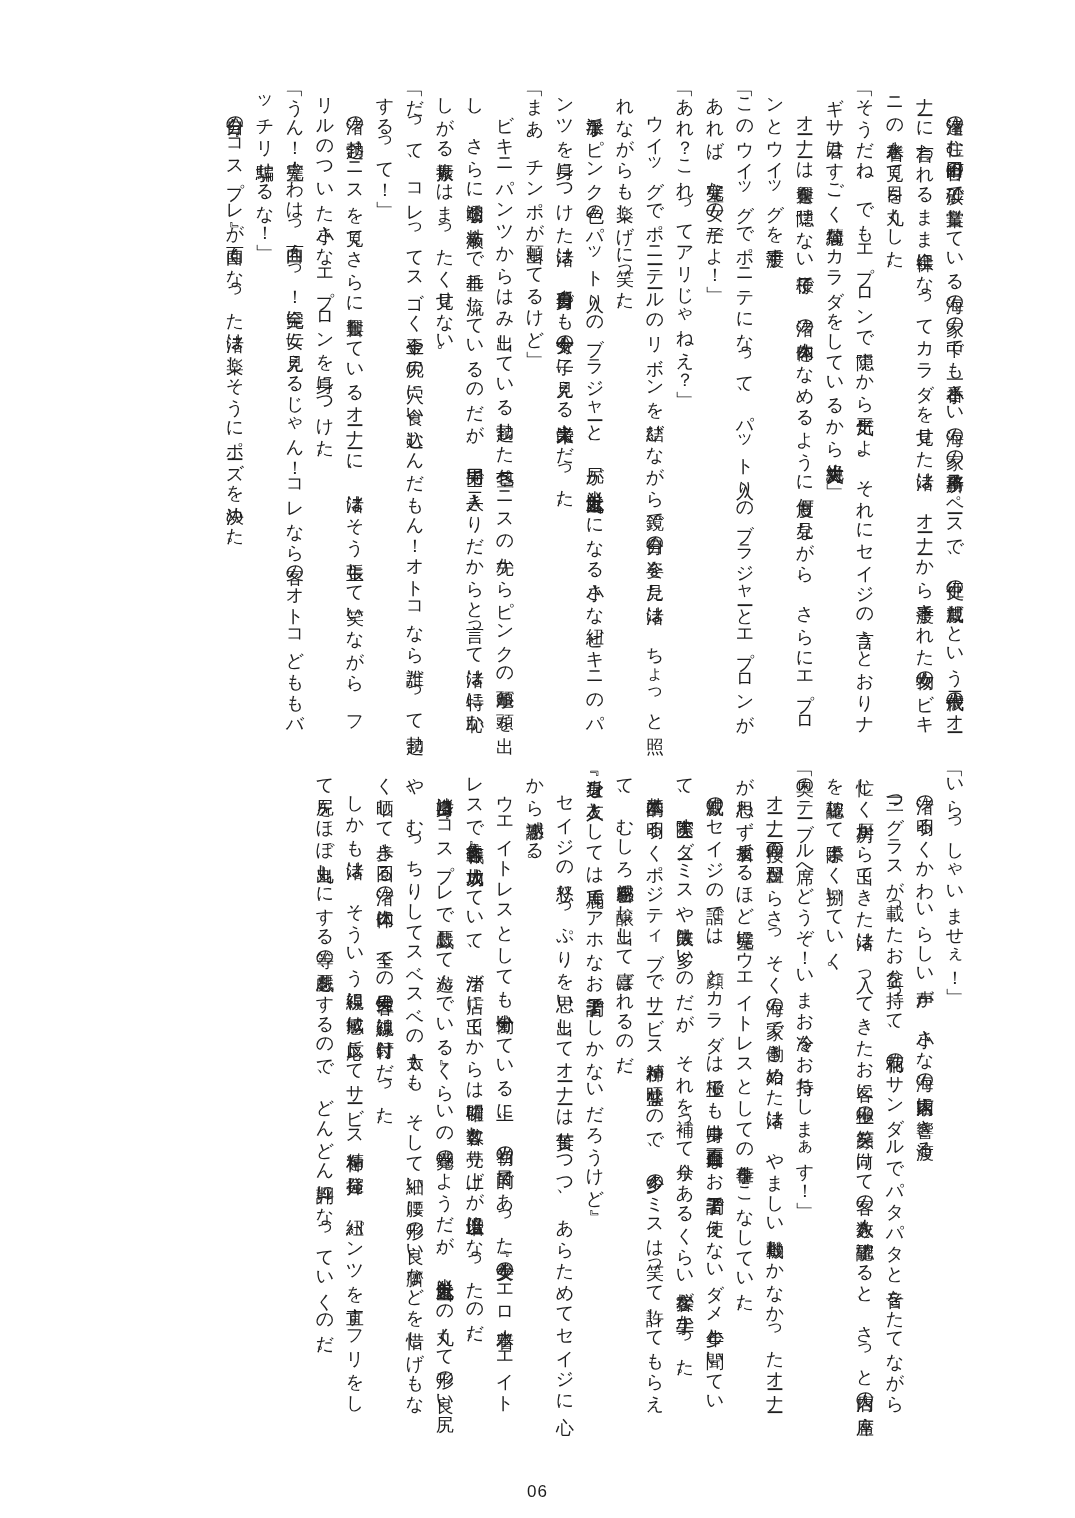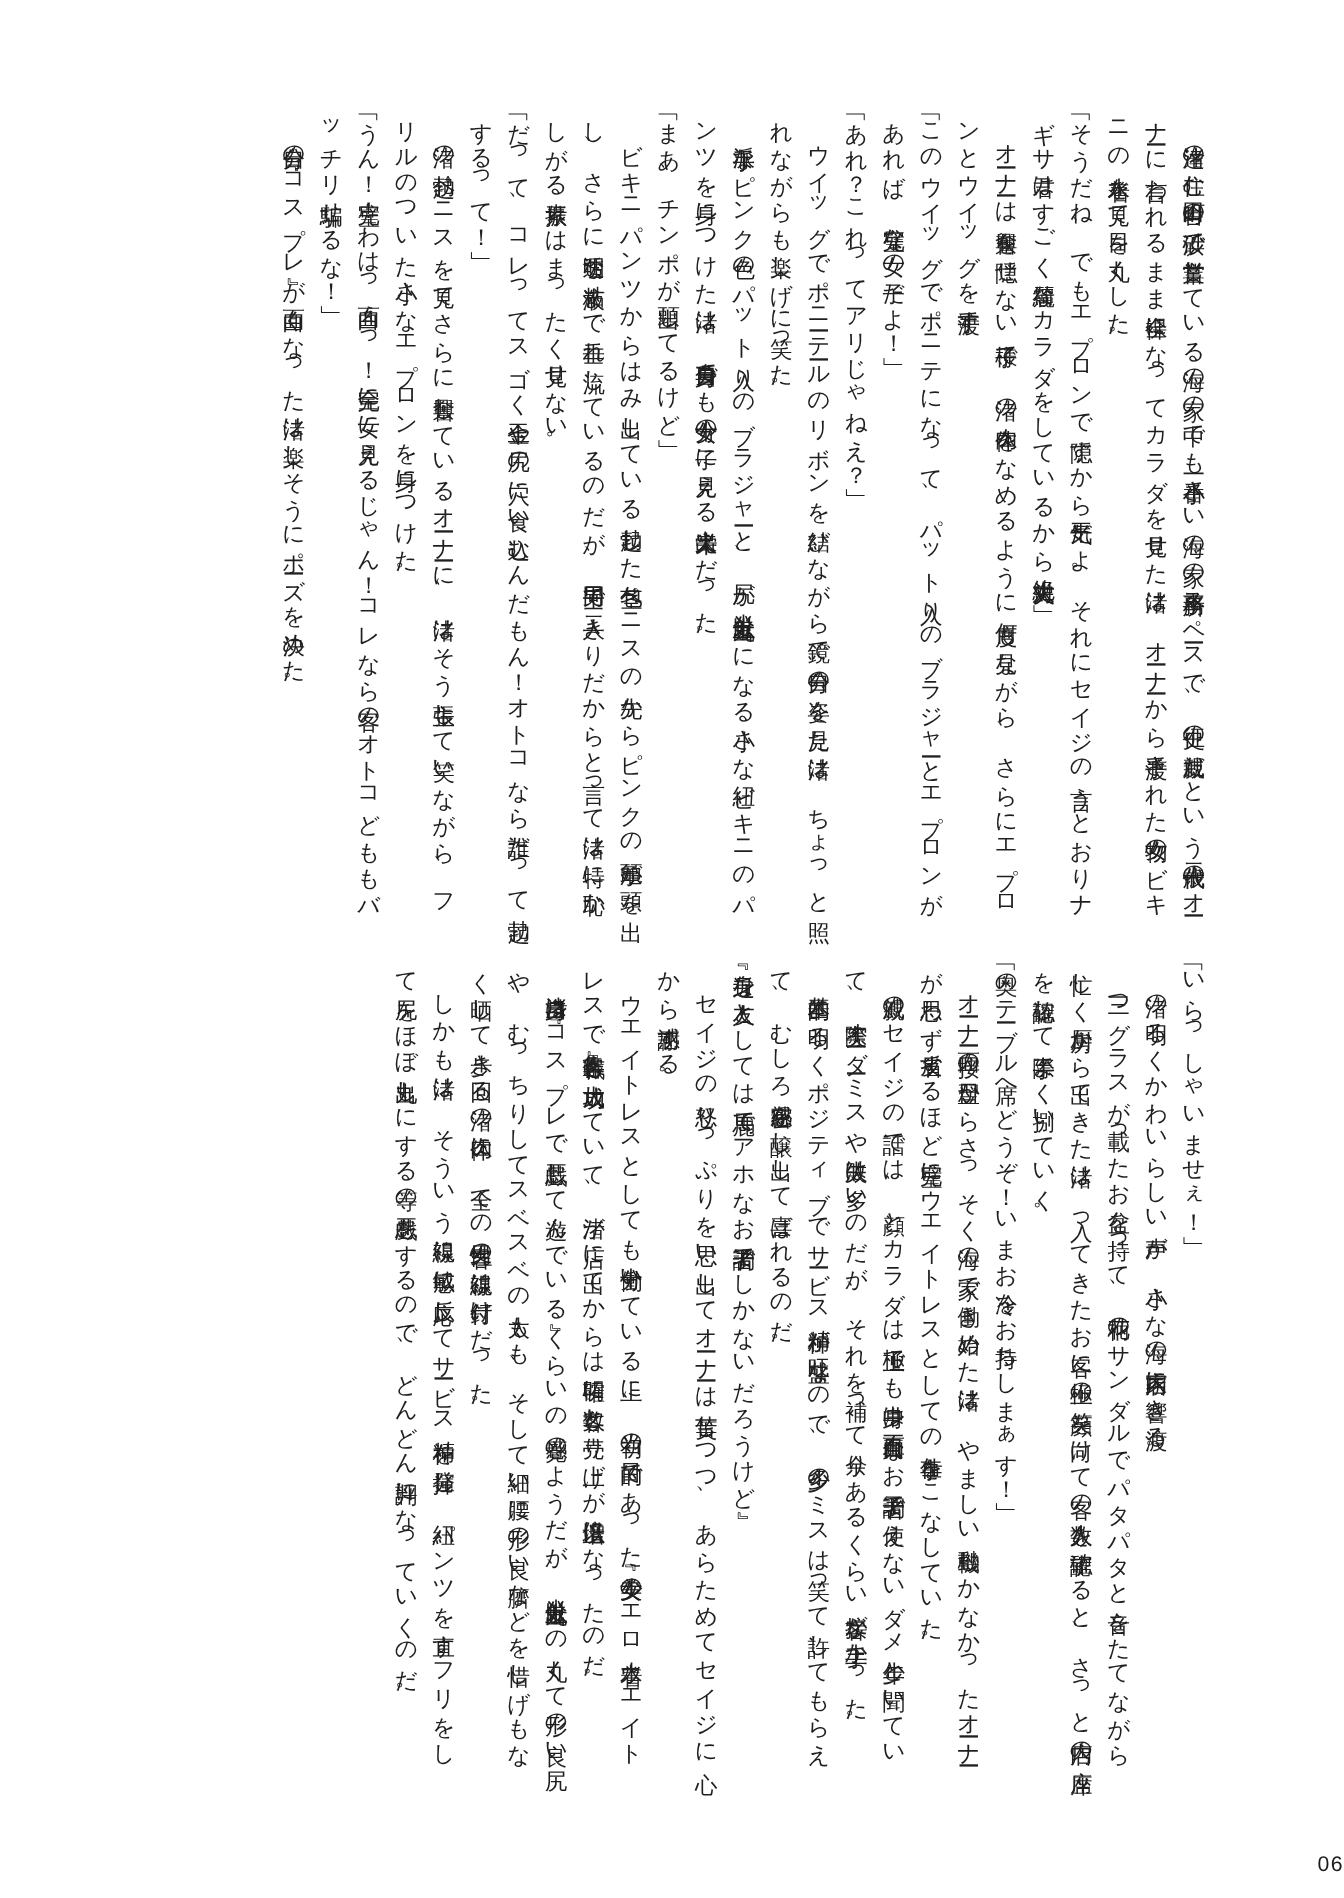--- a/index.html
+++ b/index.html
@@ -37,21 +37,21 @@
     padding: 0;
   }
   .vblock p.indent {
     text-indent: 1em;
   }
   .page-number {
     position: absolute;
     left: 0;
     right: 0;
     bottom: 16px;
-    text-align: right;
+    text-align: center;
     font-family: "Liberation Sans", "DejaVu Sans", sans-serif;
     font-size: 17px;
     letter-spacing: 1px;
     color: #1c1c1c;
   }
 </style>
 </head>
 <body>
 
 <main class="page">

